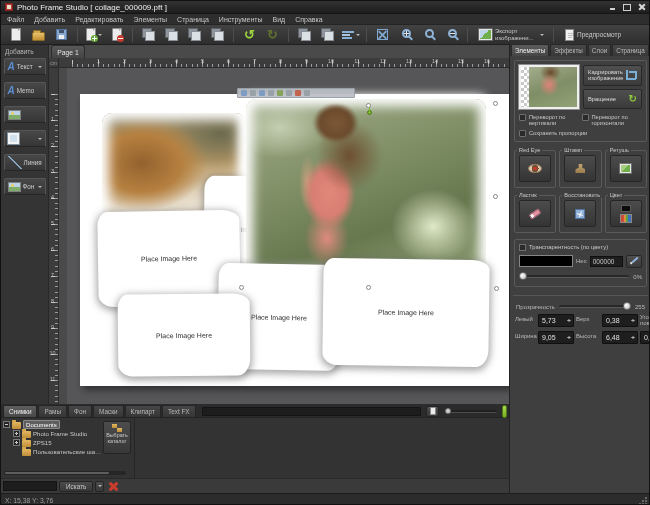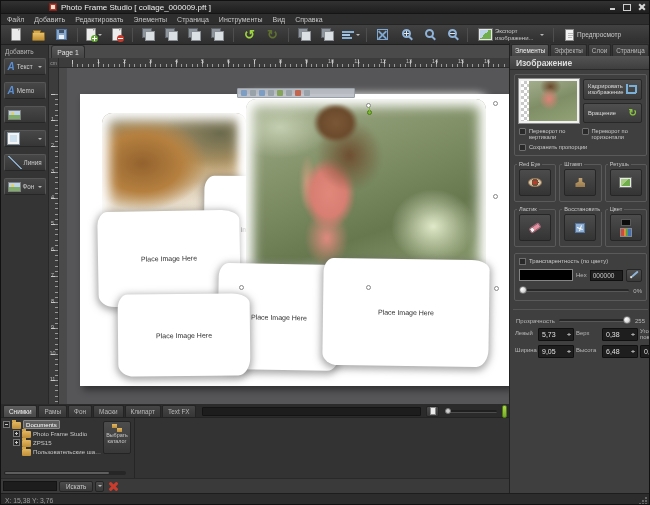--- a/index.html
+++ b/index.html
@@ -1,21 +1,21 @@
 <!DOCTYPE html>
 <html><head>
 <meta charset="utf-8">
 <style>
   html,body{margin:0;padding:0;background:#222;}
   body{font-family:"Liberation Sans",sans-serif;-webkit-font-smoothing:antialiased;}
   *{box-sizing:border-box;}
   .app{position:relative;width:650px;height:505px;background:#3a3a3a;overflow:hidden;border:1px solid #111;color:#ccc;}
 
   
-  .titlebar{position:absolute;left:0;top:0;width:650px;height:13px;background:linear-gradient(#323232,#1e1e1e);display:flex;align-items:center;border-bottom:1px solid #151515;padding-left:44px;}
+  .titlebar{position:absolute;left:0;top:0;width:650px;height:13px;background:linear-gradient(#323232,#1e1e1e);display:flex;align-items:center;border-bottom:1px solid #151515;}
   .app-icon{width:8px;height:8px;margin:0 4px;background:#b5372b;border:1px solid #7e241c;position:relative;flex:none;}
   .app-icon::before{content:"";position:absolute;left:1px;top:1px;width:4px;height:4px;background:#e8e2d2;}
   .title-text{font-size:8px;color:#f0f0f0;white-space:nowrap;}
   .win-buttons{margin-left:auto;display:flex;align-items:center;padding-right:3px;}
   .wbtn{width:12px;height:9px;display:flex;align-items:center;justify-content:center;margin-left:3px;position:relative;}
   .wbtn-min::before{content:"";width:5px;height:2px;background:#cfcfcf;margin-top:4px;}
   .wbtn-max::before{content:"";width:6px;height:5px;border:1px solid #cfcfcf;}
   .wbtn-close::before,.wbtn-close::after{content:"";position:absolute;width:8px;height:2px;background:#d8d8d8;}
   .wbtn-close::before{transform:rotate(45deg);} .wbtn-close::after{transform:rotate(-45deg);}
 
@@ -515,21 +515,20 @@
       <span style="display:flex;align-items:flex-end;">
 
       <span class="rtab active">Элементы</span>
           <span class="rtab">Эффекты</span>
           <span class="rtab">Слои</span>
           <span class="rtab">Страница</span>
           <span class="rtab clip">Н</span>
         </span>
 
     </div>
-    <div class="rtitle">Изображение</div>
 
     <div class="img-group">
       <div class="img-row">
         <div class="thumb">
           <span class="thumb-checker"></span>
           <span class="thumb-img"></span>
         </div>
         <div class="img-buttons">
           <div class="rbtn">
             <span>Кадрировать изображение</span>

